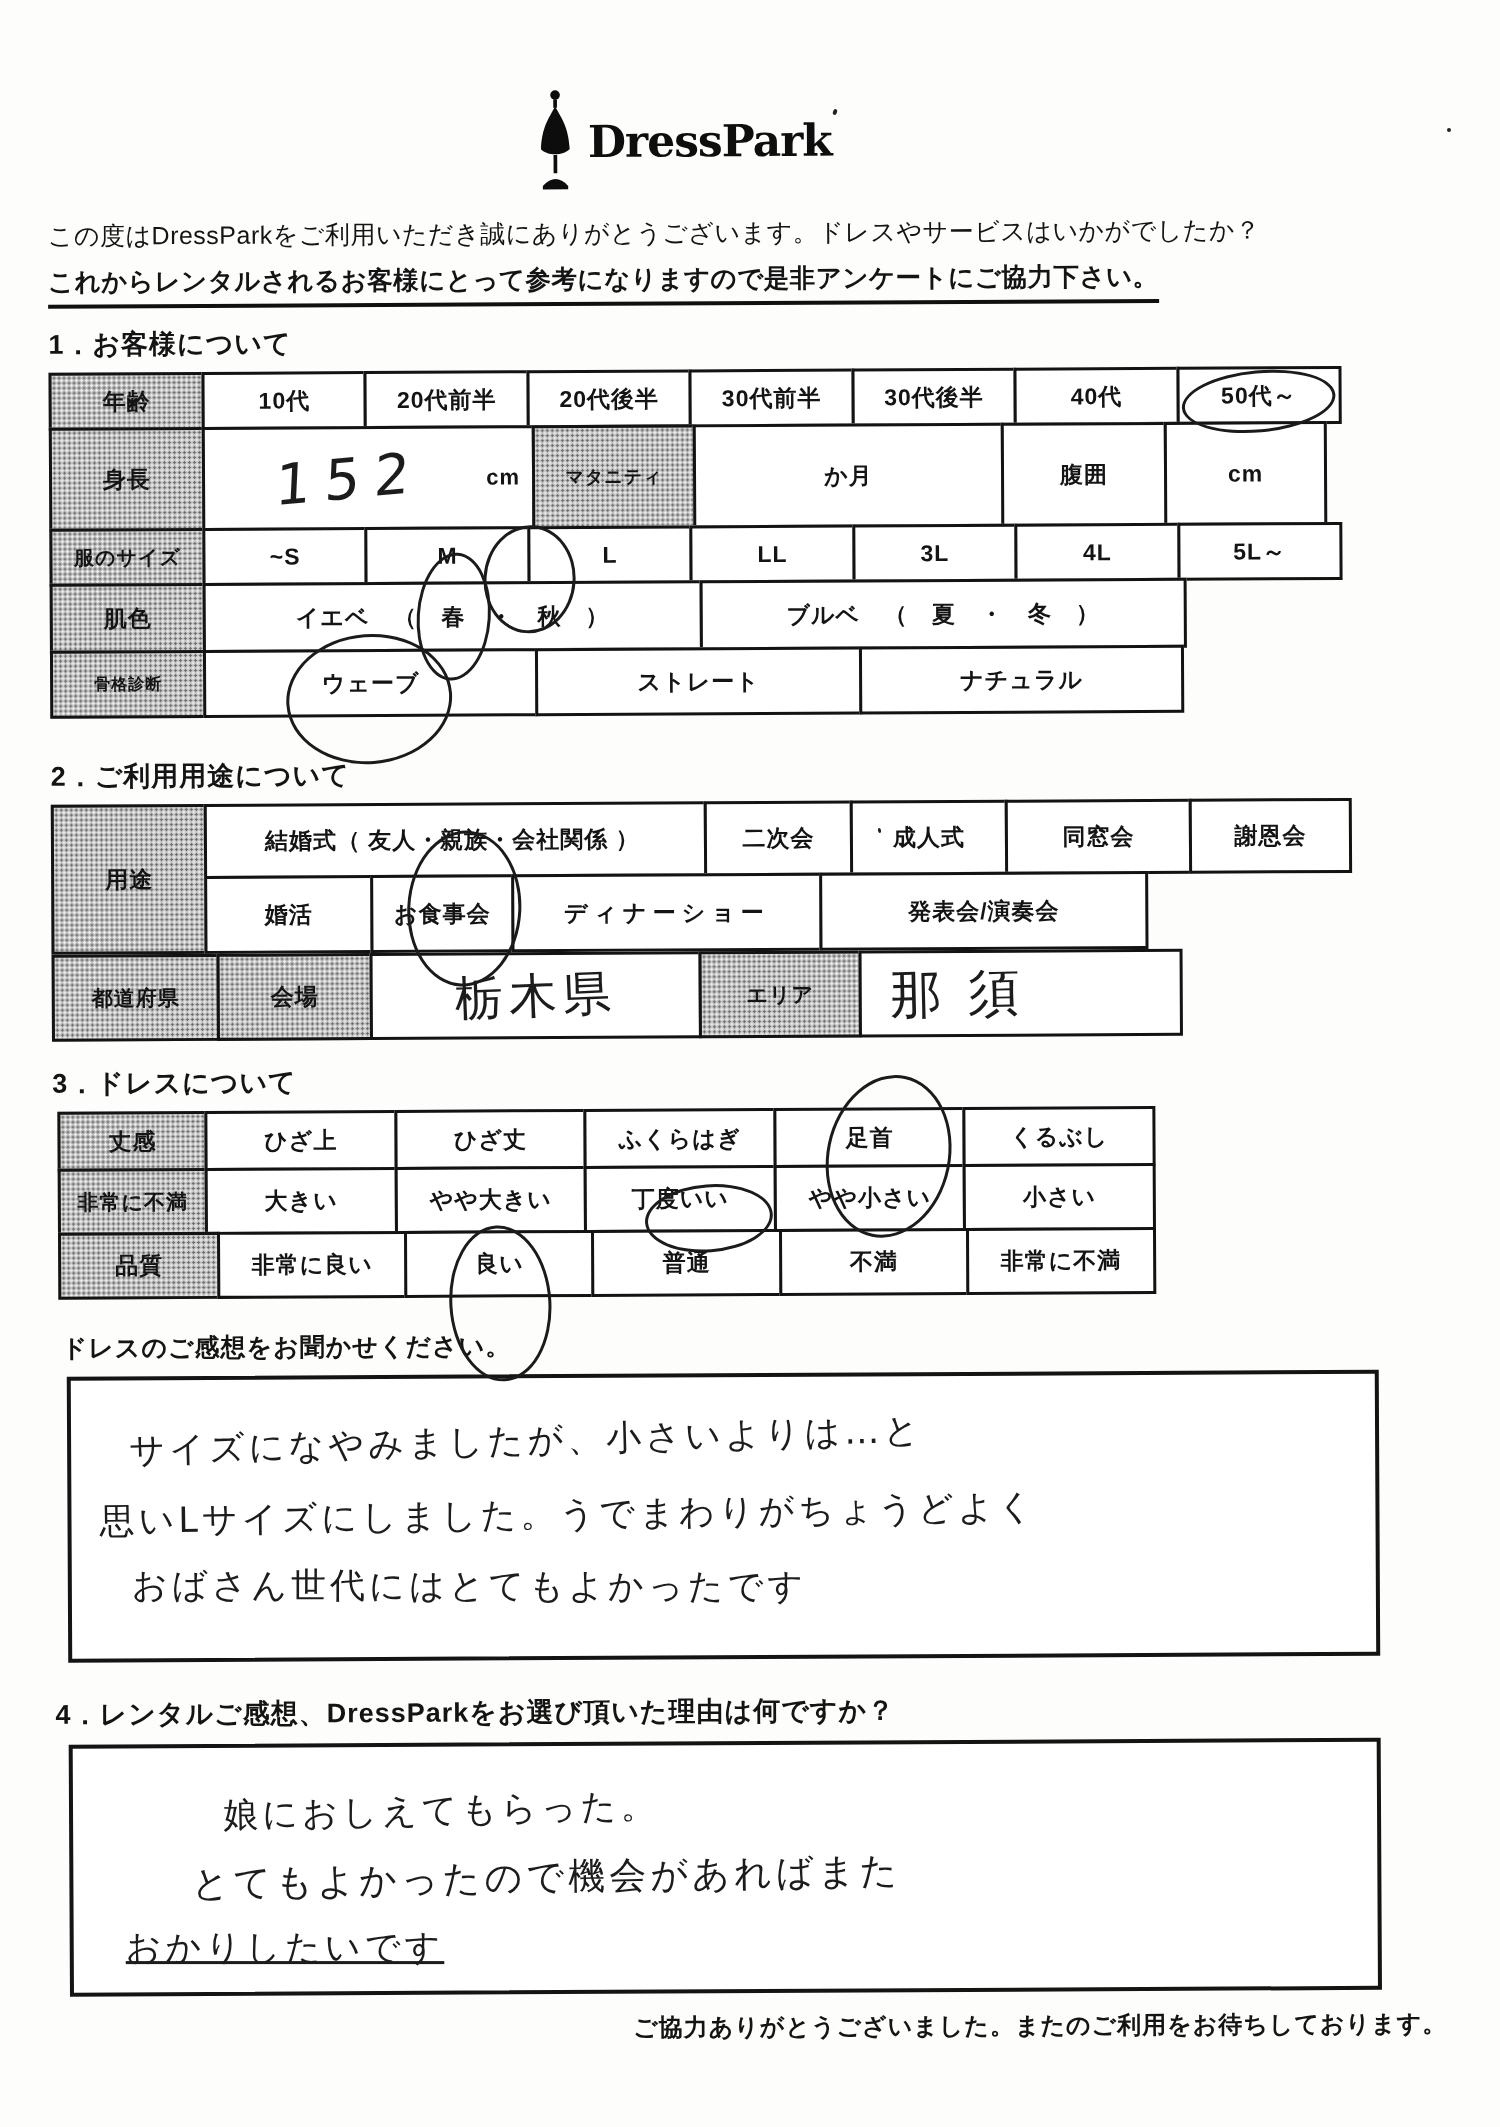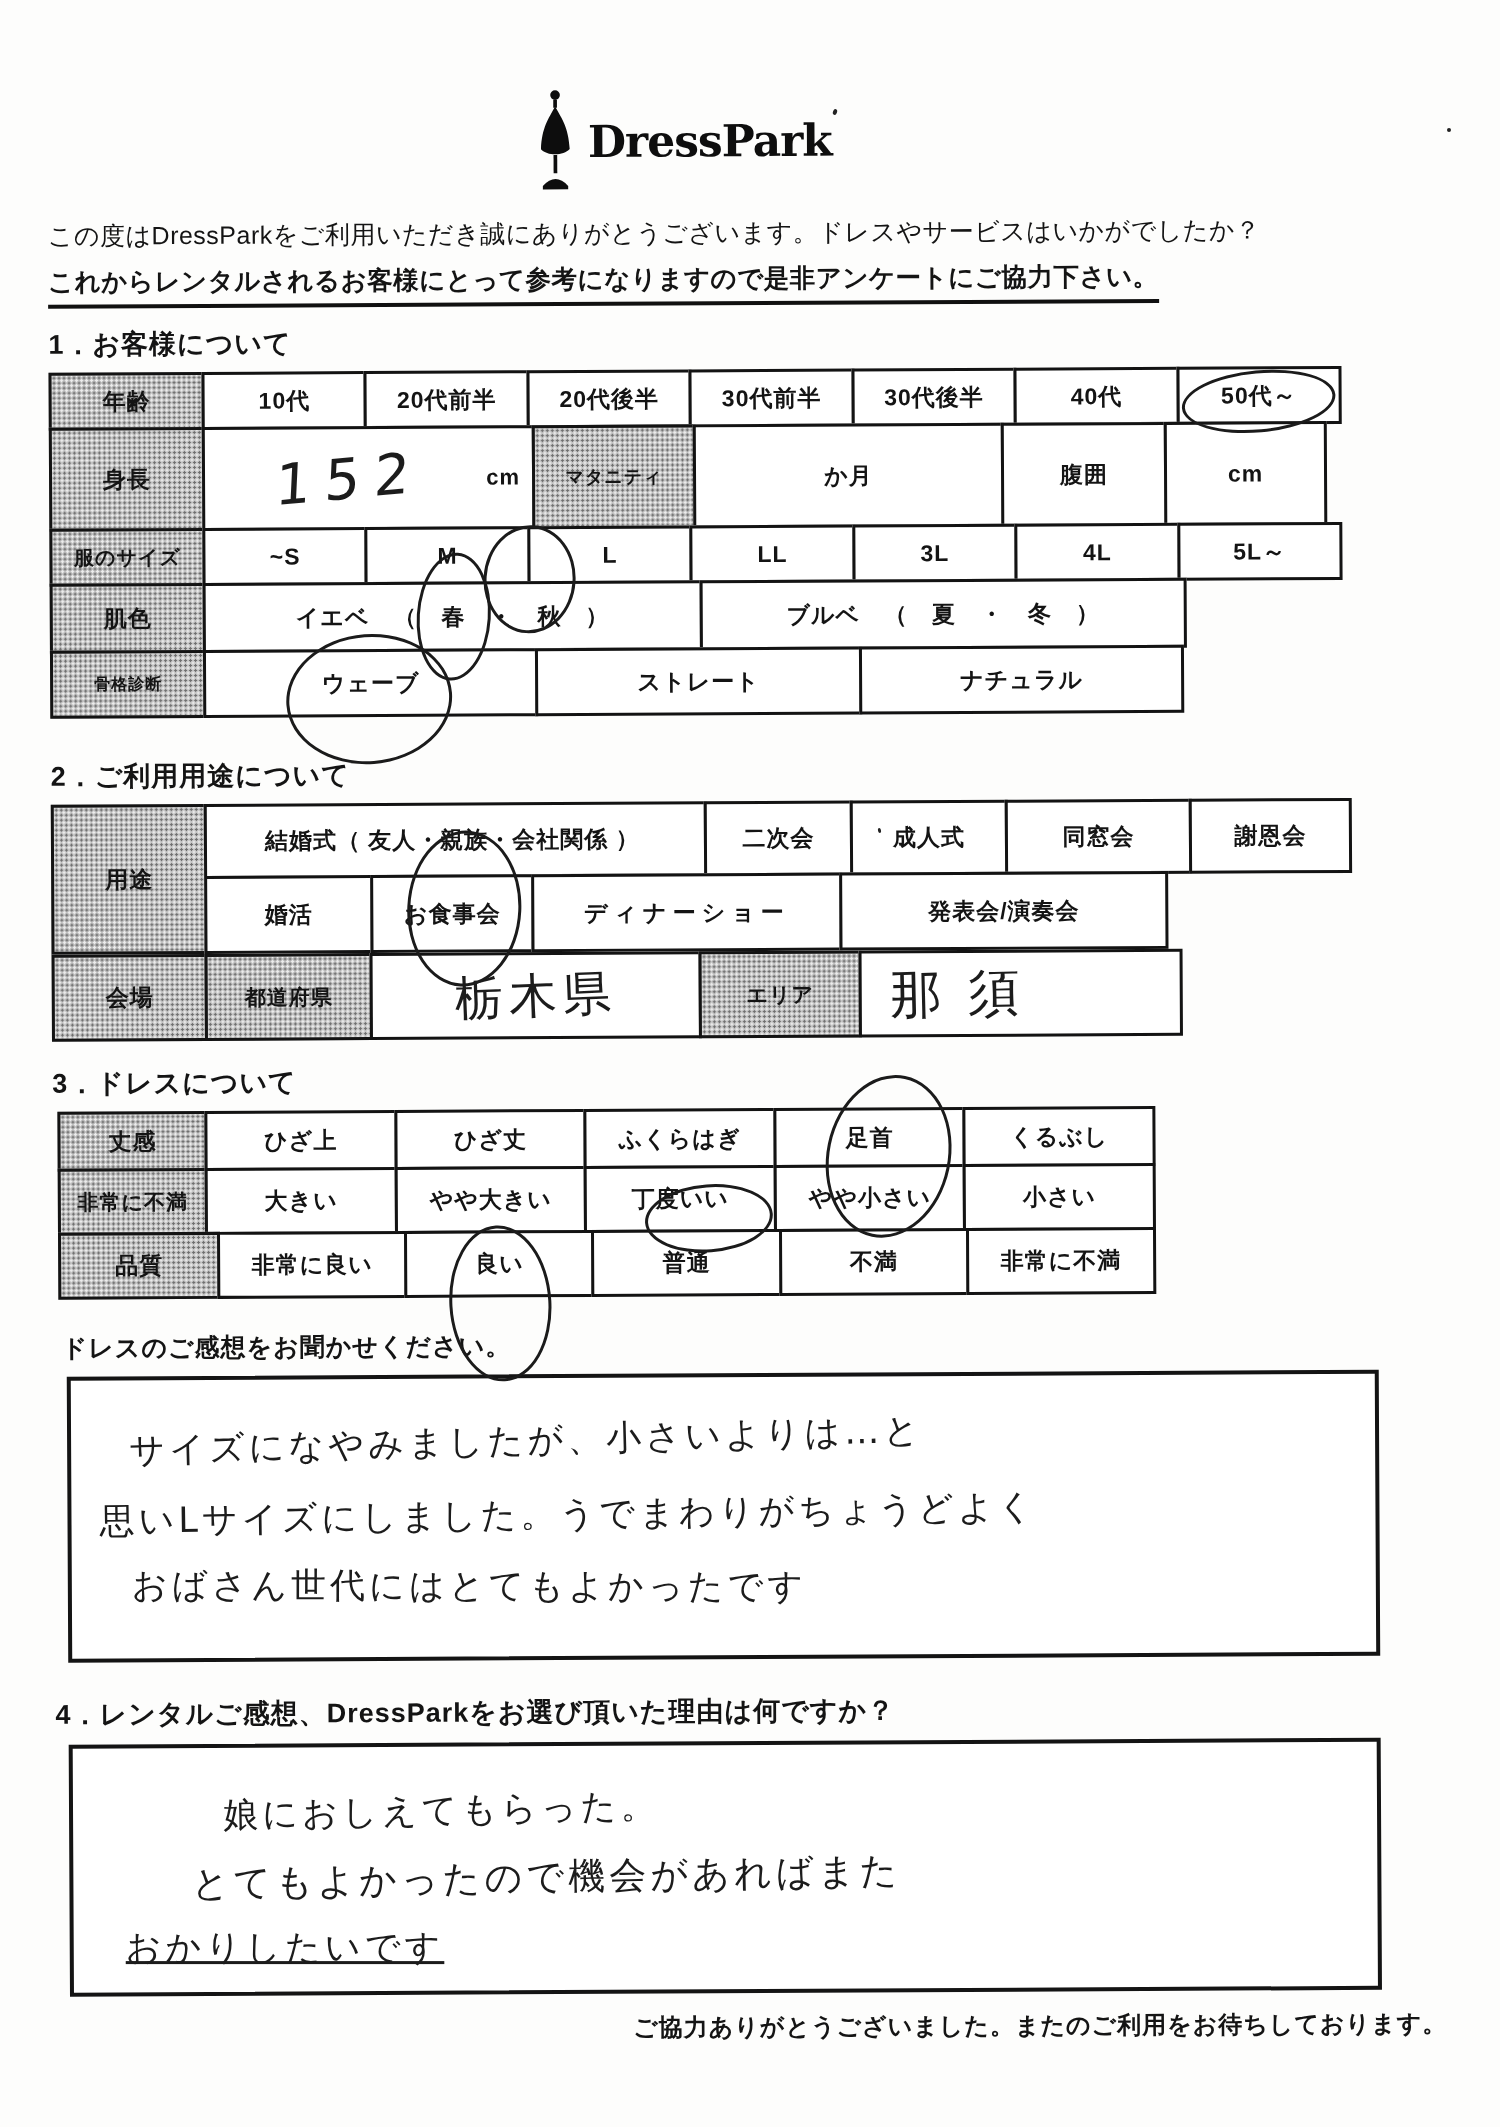--- a/index.html
+++ b/index.html
@@ -157,29 +157,29 @@
               </span>
               <span>・会社関係 ）</span>
             </div>
             <div class="cell" style="width:149px">二次会</div>
             <div class="cell" style="width:158px">成人式</div>
             <div class="cell" style="width:187px">同窓会</div>
             <div class="cell" style="width:163px">謝恩会</div>
           </div>
           <div class="row" style="height:78px">
             <div class="cell" style="width:169px">婚活</div>
-            <div class="cell" style="width:164px">お食事会</div>
+            <div class="cell" style="width:144px">お食事会</div>
             <div class="cell" style="width:311px;letter-spacing:6px">ディナーショー</div>
             <div class="cell" style="width:329px">発表会/演奏会</div>
           </div>
         </div>
       </div>
       <div class="row" style="width:1143px;height:87px">
+        <div class="cell hdr" style="width:168px;font-size:21px">都道府県</div>
         <div class="cell hdr" style="width:156px">会場</div>
-        <div class="cell hdr" style="width:168px;font-size:21px">都道府県</div>
         <div class="cell" style="width:332px">
           <span class="hand" style="font-size:48px;letter-spacing:6px;transform:rotate(-2deg);">栃木県</span>
         </div>
         <div class="cell hdr" style="width:163px;font-size:21px">エリア</div>
         <div class="cell left" style="width:324px">
           <span class="hand" style="font-size:52px;letter-spacing:26px;margin-left:28px;transform:rotate(-1deg);">那須</span>
         </div>
       </div>
     </div>
 

